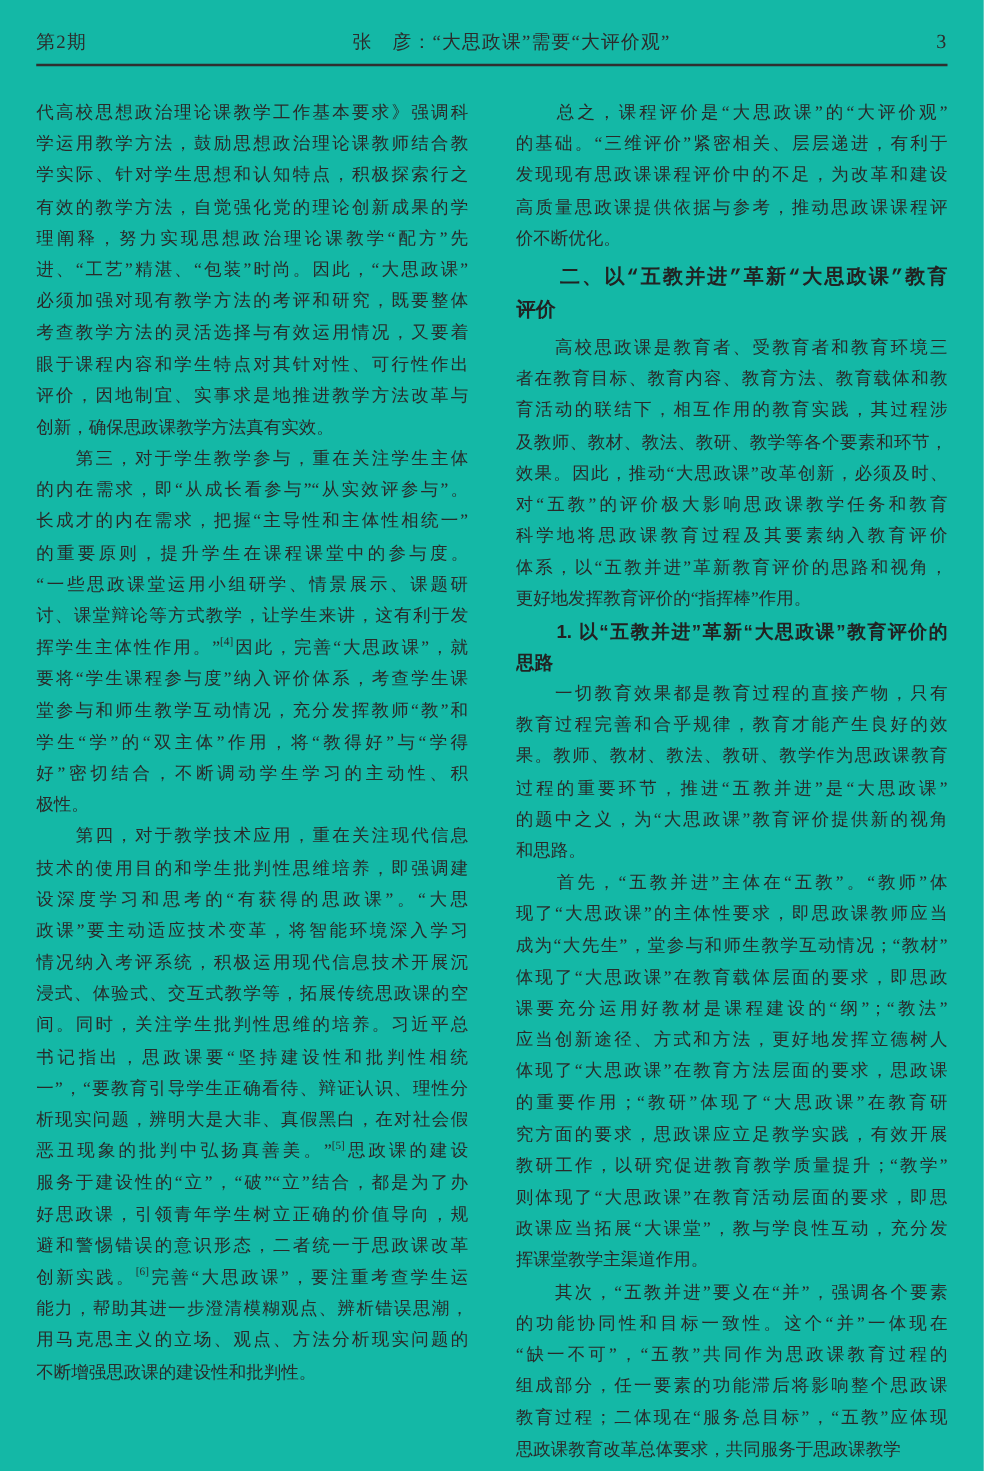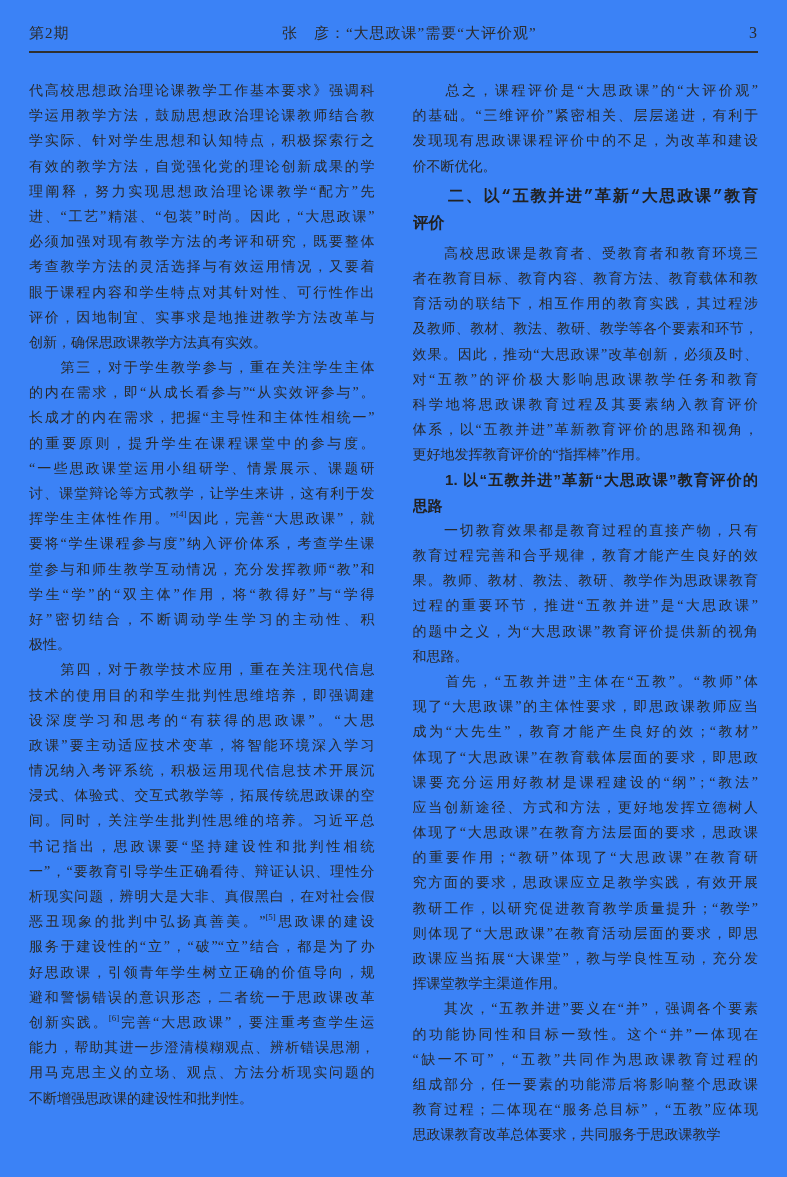--- a/index.html
+++ b/index.html
@@ -4,21 +4,21 @@
 <style>
   html, body { margin: 0; padding: 0; }
   body {
     width: 787px; height: 1177px;
     background: #f2f1ee;
     font-family: "Liberation Serif", "DejaVu Serif", serif;
   }
   .page {
     width: 787px; height: 1177px;
     box-sizing: border-box;
-    background: #3b82f6;
+    background: #14b8a6;
     color: #282828;
     padding: 24px 29px 0 29px;
     overflow: hidden;
   }
   .header {
     display: flex;
     align-items: baseline;
     font-size: 15px;
     letter-spacing: 1px;
     color: #2c2c2c;
@@ -126,20 +126,21 @@
           <div class="line">能力，帮助其进一步澄清模糊观点、辨析错误思潮，</div>
           <div class="line">用马克思主义的立场、观点、方法分析现实问题的</div>
           <div class="line">不断增强思政课的建设性和批判性。</div>
         </div>
       </div>
     <div class="col">
         <div class="block p">
           <div class="line">　　总之，课程评价是“大思政课”的“大评价观”</div>
           <div class="line">的基础。“三维评价”紧密相关、层层递进，有利于</div>
           <div class="line">发现现有思政课课程评价中的不足，为改革和建设</div>
+          <div class="line">高质量思政课提供依据与参考，推动思政课课程评</div>
           <div class="line">价不断优化。</div>
         </div>
         <div class="block h2">
           <div class="line">　　二、以“五教并进”革新“大思政课”教育</div>
           <div class="line">评价</div>
         </div>
         <div class="block p">
           <div class="line">　　高校思政课是教育者、受教育者和教育环境三</div>
           <div class="line">者在教育目标、教育内容、教育方法、教育载体和教</div>
           <div class="line">育活动的联结下，相互作用的教育实践，其过程涉</div>
@@ -158,21 +159,21 @@
           <div class="line">　　一切教育效果都是教育过程的直接产物，只有</div>
           <div class="line">教育过程完善和合乎规律，教育才能产生良好的效</div>
           <div class="line">果。教师、教材、教法、教研、教学作为思政课教育</div>
           <div class="line">过程的重要环节，推进“五教并进”是“大思政课”</div>
           <div class="line">的题中之义，为“大思政课”教育评价提供新的视角</div>
           <div class="line">和思路。</div>
         </div>
         <div class="block p">
           <div class="line">　　首先，“五教并进”主体在“五教”。“教师”体</div>
           <div class="line">现了“大思政课”的主体性要求，即思政课教师应当</div>
-          <div class="line">成为“大先生”，教育才能产生良好的效；“教材”</div>
+          <div class="line">成为“大先生”，堂参与和师生教学互动情况；“教材”</div>
           <div class="line">体现了“大思政课”在教育载体层面的要求，即思政</div>
           <div class="line">课要充分运用好教材是课程建设的“纲”；“教法”</div>
           <div class="line">应当创新途径、方式和方法，更好地发挥立德树人</div>
           <div class="line">体现了“大思政课”在教育方法层面的要求，思政课</div>
           <div class="line">的重要作用；“教研”体现了“大思政课”在教育研</div>
           <div class="line">究方面的要求，思政课应立足教学实践，有效开展</div>
           <div class="line">教研工作，以研究促进教育教学质量提升；“教学”</div>
           <div class="line">则体现了“大思政课”在教育活动层面的要求，即思</div>
           <div class="line">政课应当拓展“大课堂”，教与学良性互动，充分发</div>
           <div class="line">挥课堂教学主渠道作用。</div>

